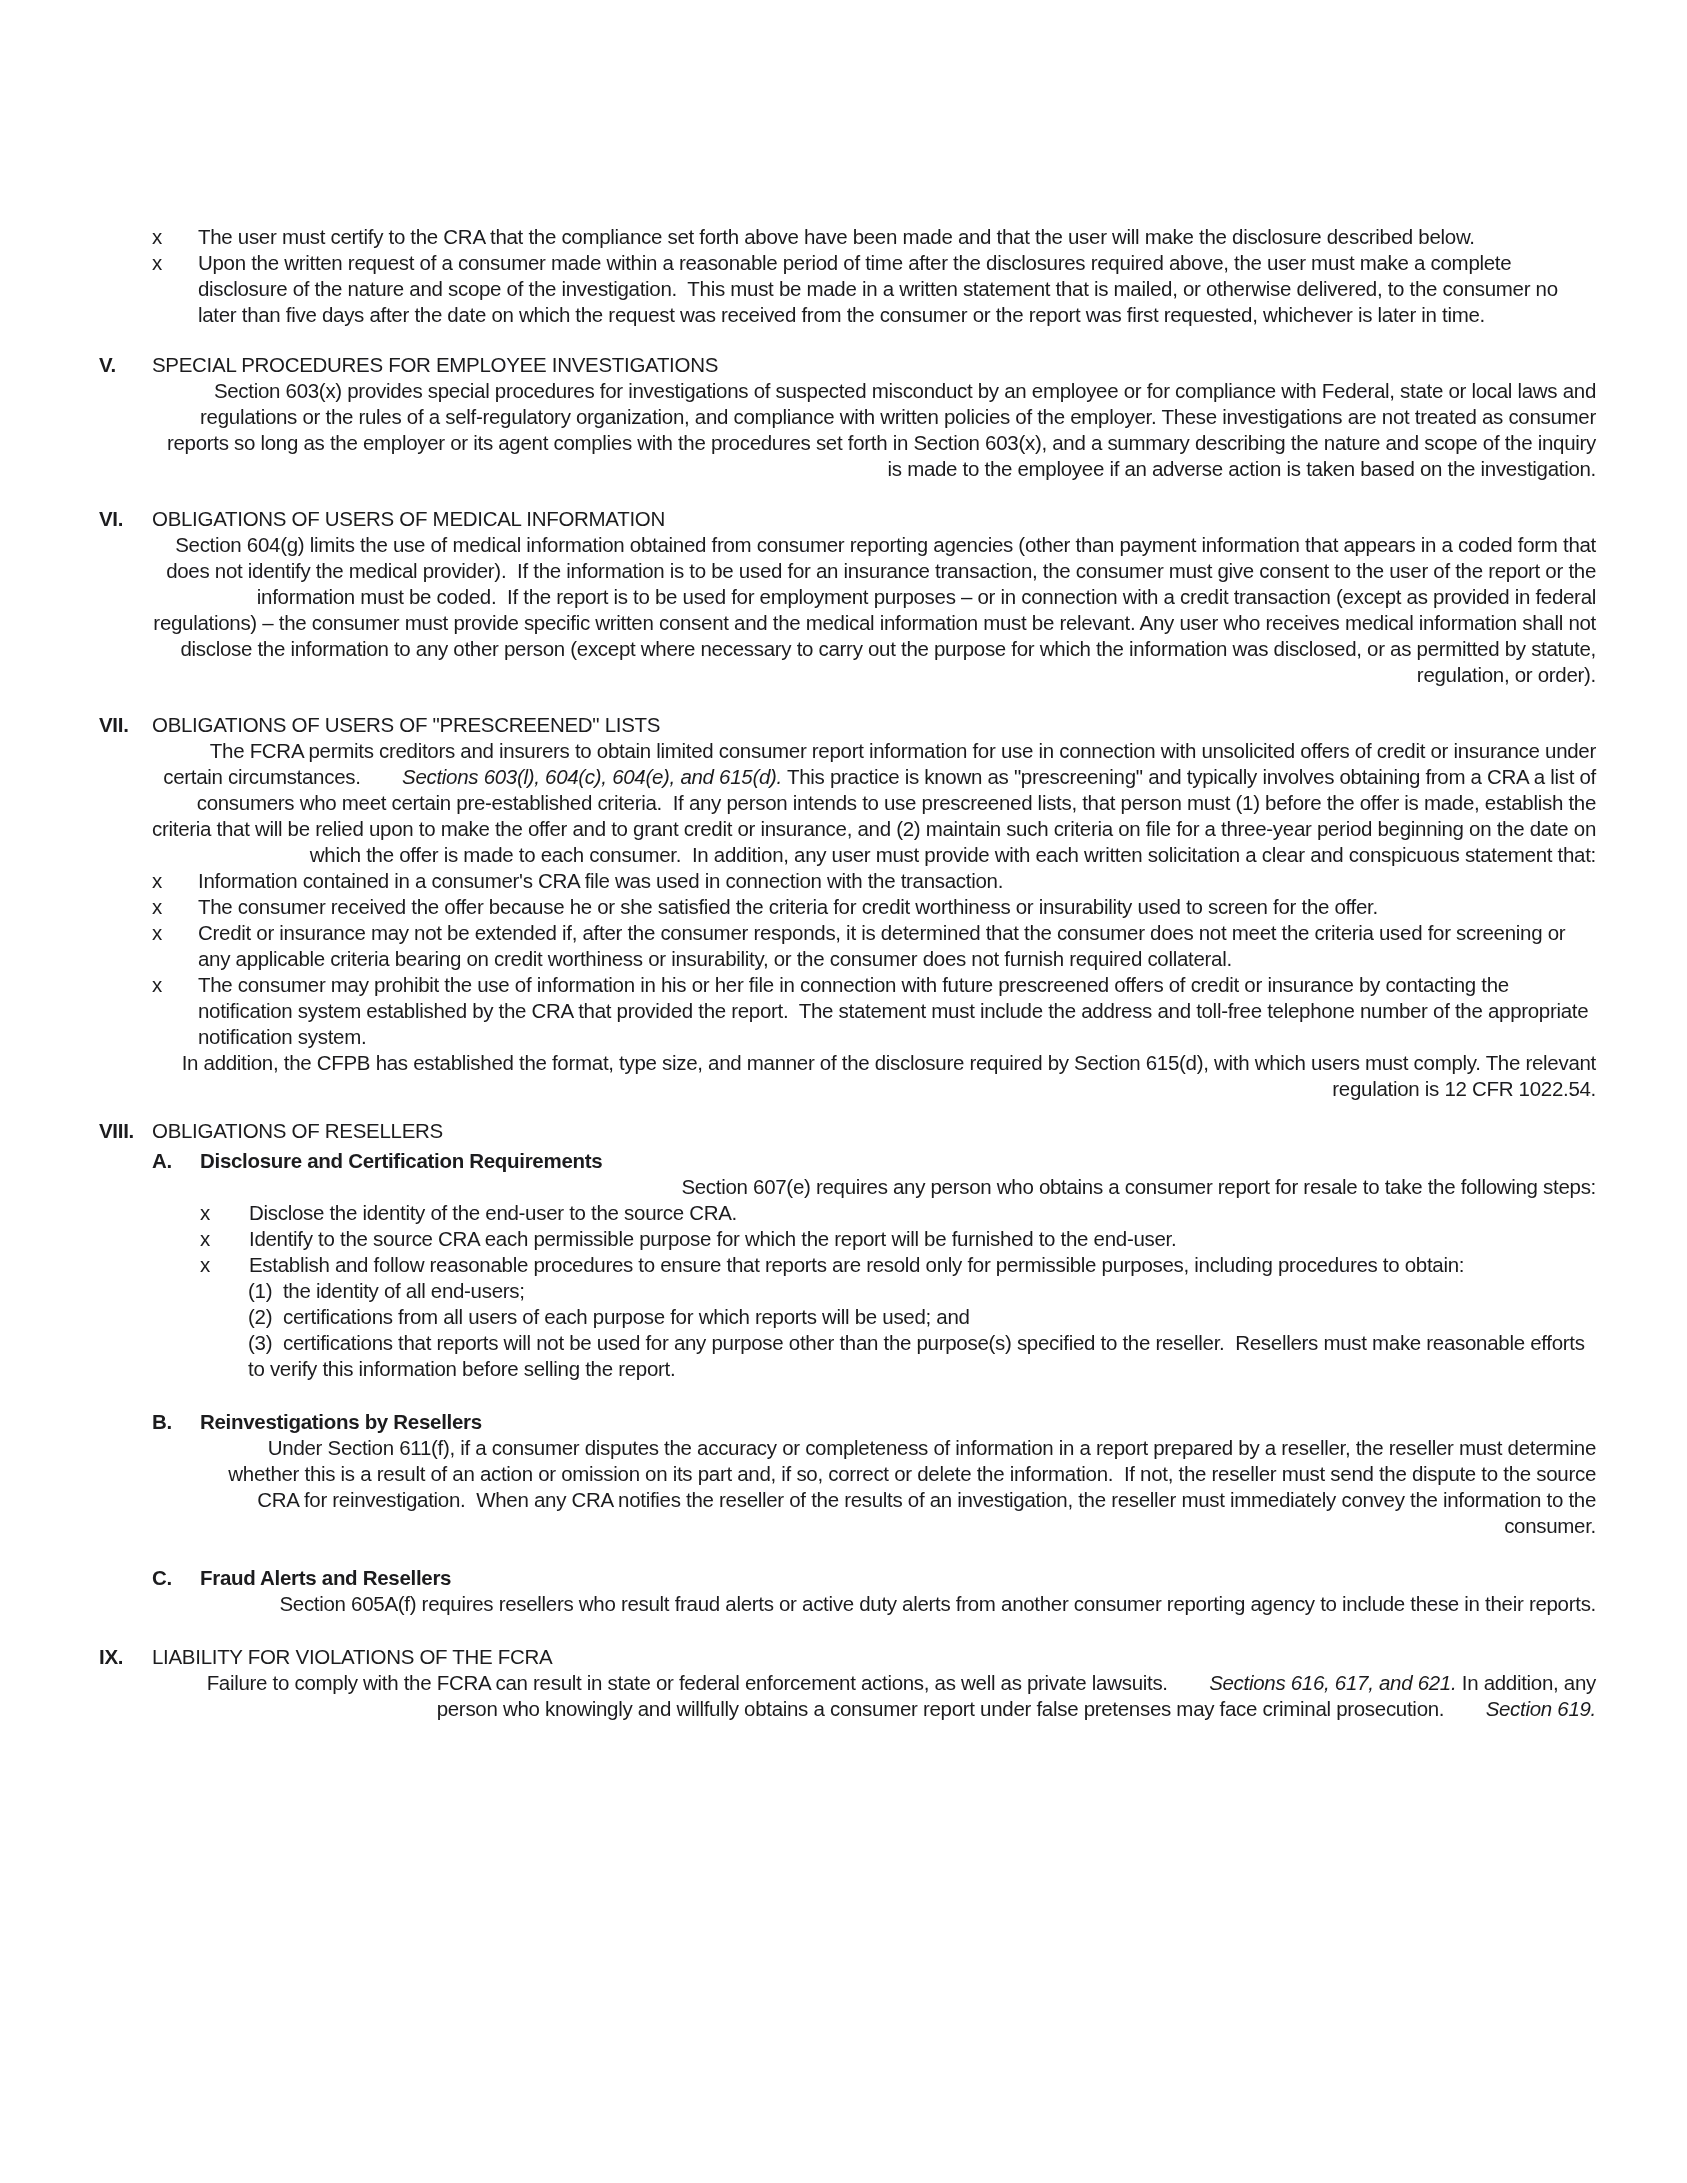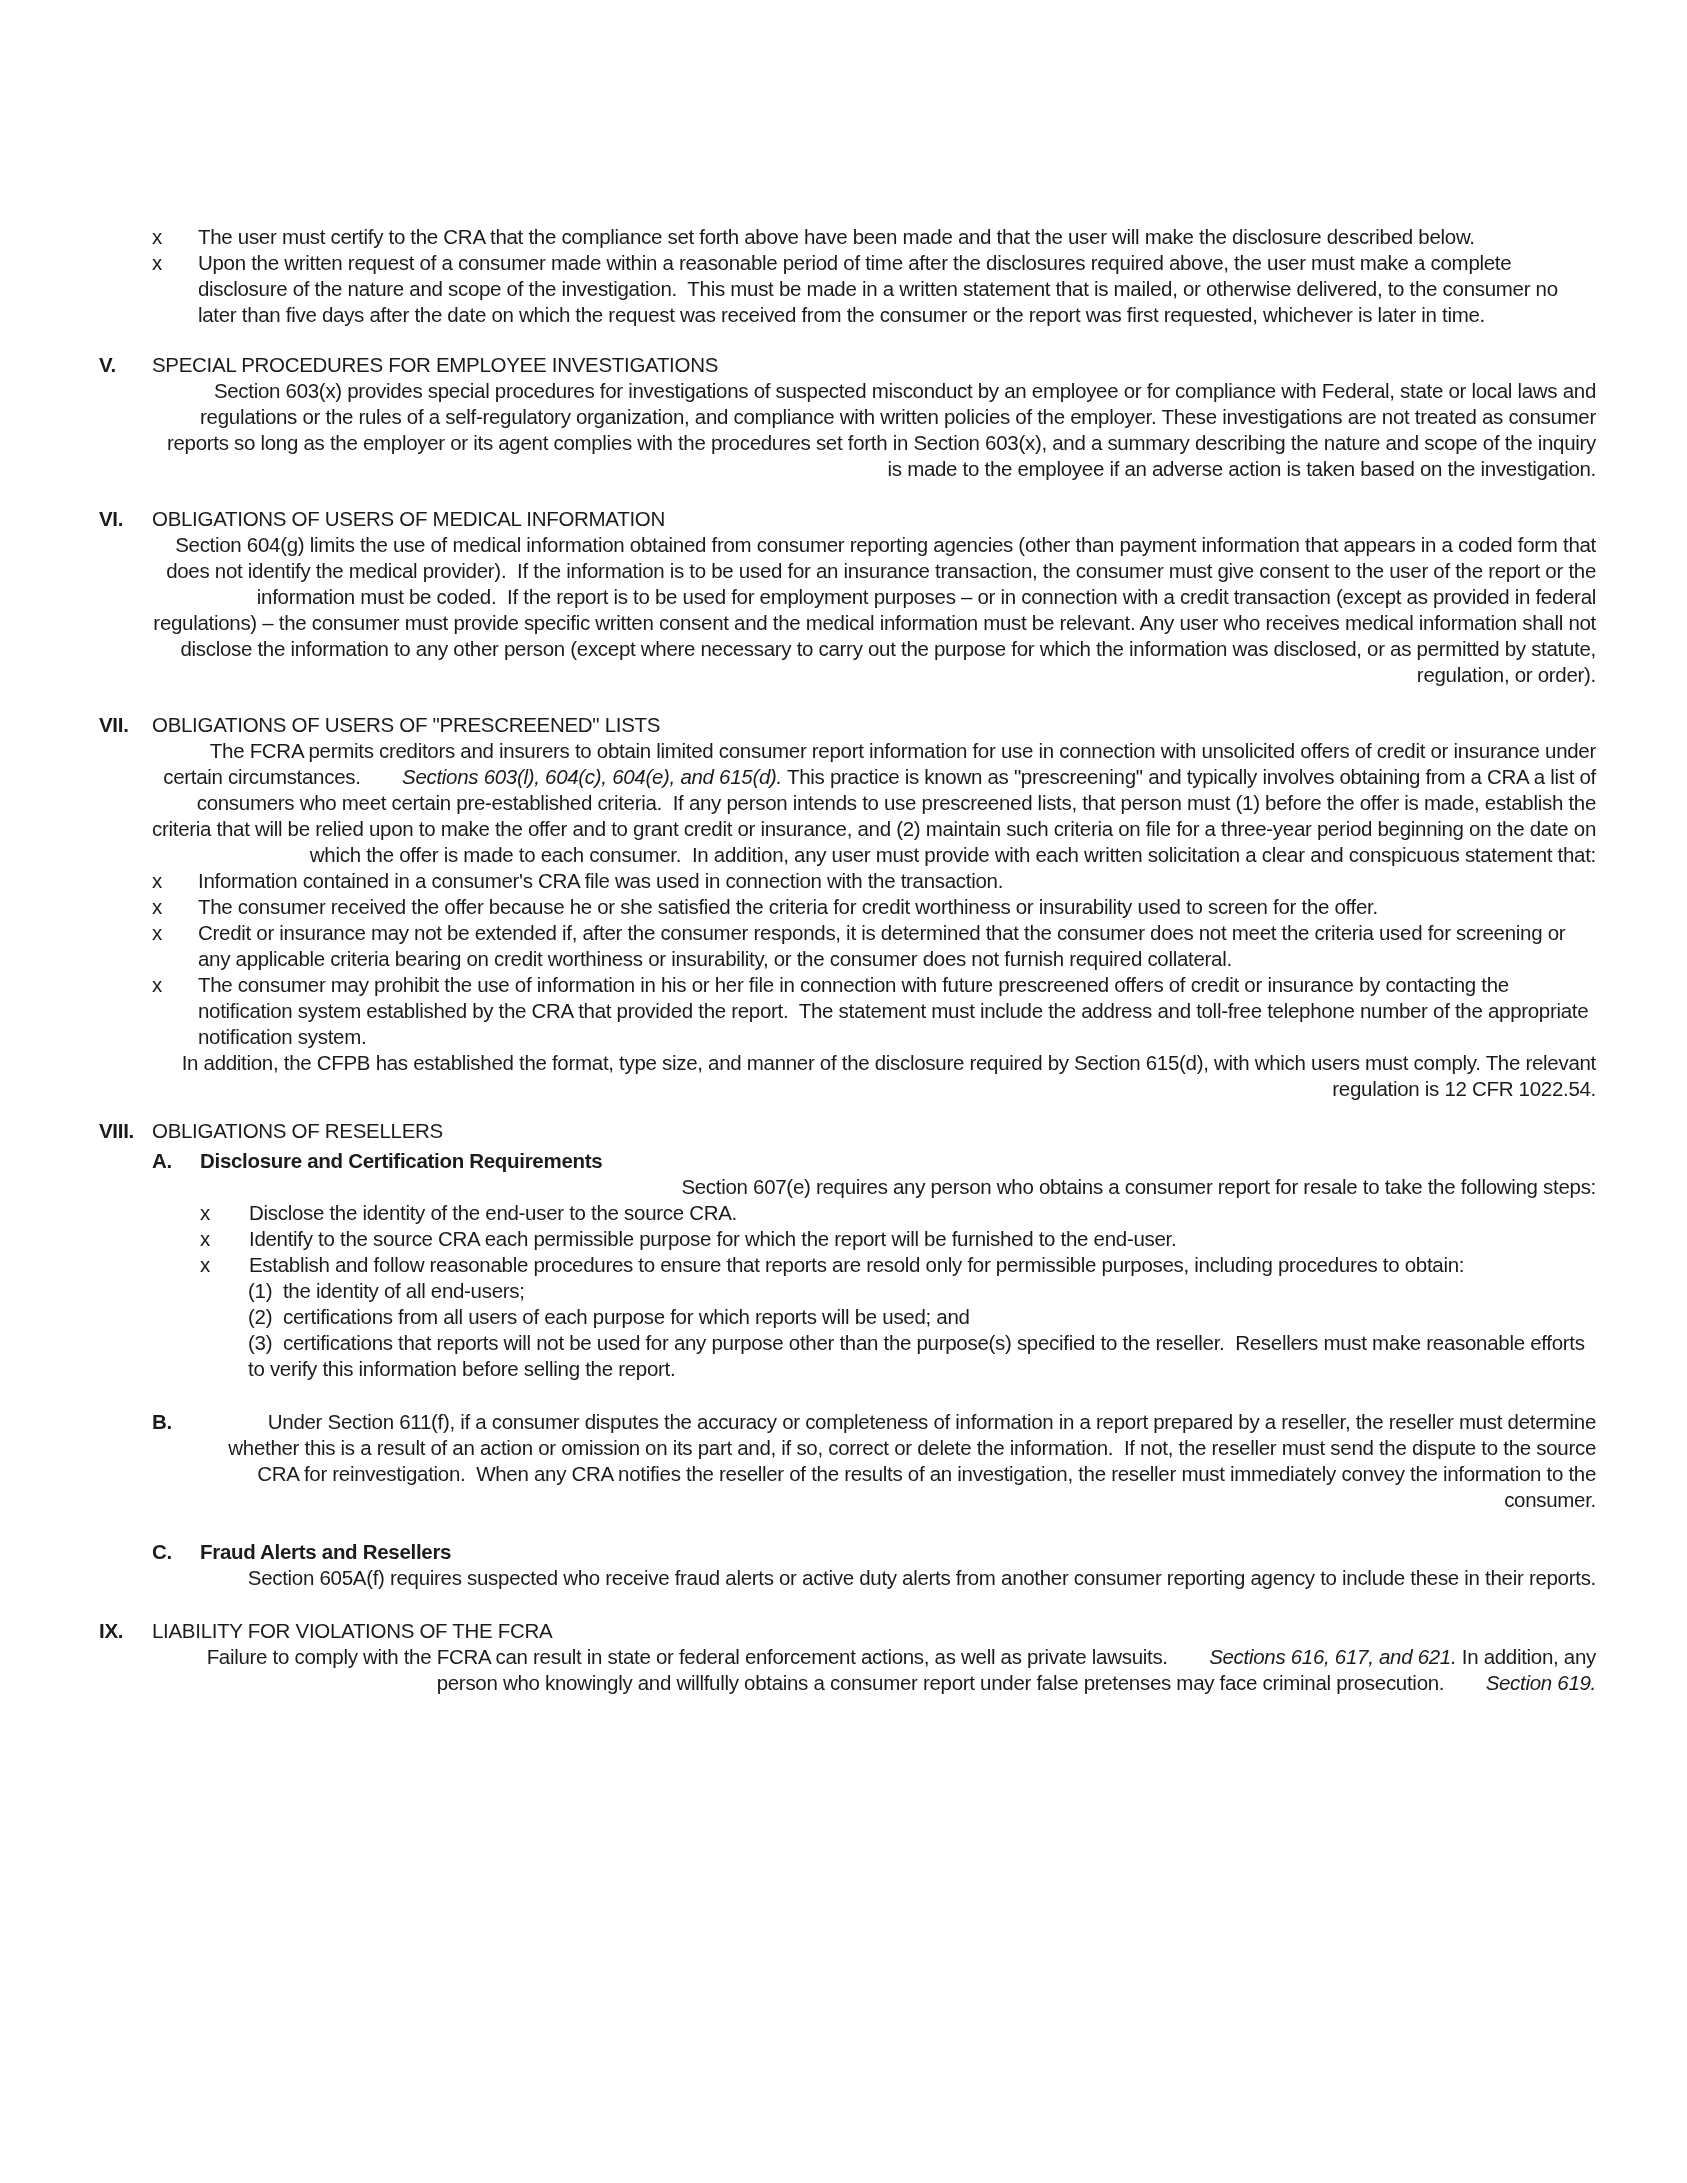--- a/index.html
+++ b/index.html
@@ -120,28 +120,29 @@
               <div class="numbered">
                 <div class="nitem">(1)&nbsp; the identity of all end-users;</div>
                 <div class="nitem">(2)&nbsp; certifications from all users of each purpose for which reports will be used; and</div>
                 <div class="nitem">(3)&nbsp; certifications that reports will not be used for any purpose other than the purpose(s) specified to the reseller.&nbsp; Resellers must make reasonable efforts to verify this information before selling the report.</div>
               </div>
             </div>
           </div>
           <div class="subsection">
             <div class="sub-letter">B.</div>
             <div class="sub-body">
+              <div class="sub-title">Reinvestigations by Resellers</div>
               <div class="para"><span>Under Section 611(f), if a consumer disputes the accuracy or completeness of information in a report prepared by a reseller, the reseller must determine whether this is a result of an action or omission on its part and, if so, correct or delete the information.&nbsp; If not, the reseller must send the dispute to the source CRA for reinvestigation.&nbsp; When any CRA notifies the reseller of the results of an investigation, the reseller must immediately convey the information to the consumer.</span></div>
             </div>
           </div>
           <div class="subsection">
             <div class="sub-letter">C.</div>
             <div class="sub-body">
               <div class="sub-title">Fraud Alerts and Resellers</div>
-              <div class="para"><span>Section 605A(f) requires suspected who receive fraud alerts or active duty alerts from another consumer reporting agency to include these in their reports.</span></div>
+              <div class="para"><span>Section 605A(f) requires resellers who result fraud alerts or active duty alerts from another consumer reporting agency to include these in their reports.</span></div>
             </div>
           </div>
         </div>
       </div>
       <div class="section sec-ix">
         <div class="sec-num">IX.</div>
         <div class="sec-body">
           <div class="sec-title">LIABILITY FOR VIOLATIONS OF THE FCRA</div>
           <div class="para"><span>Failure to comply with the FCRA can result in state or federal enforcement actions, as well as private lawsuits. </span><span class="it">Sections 616, 617, and 621.</span><span> In addition, any person who knowingly and willfully obtains a consumer report under false pretenses may face criminal prosecution. </span><span class="it">Section 619.</span></div>
         </div>

